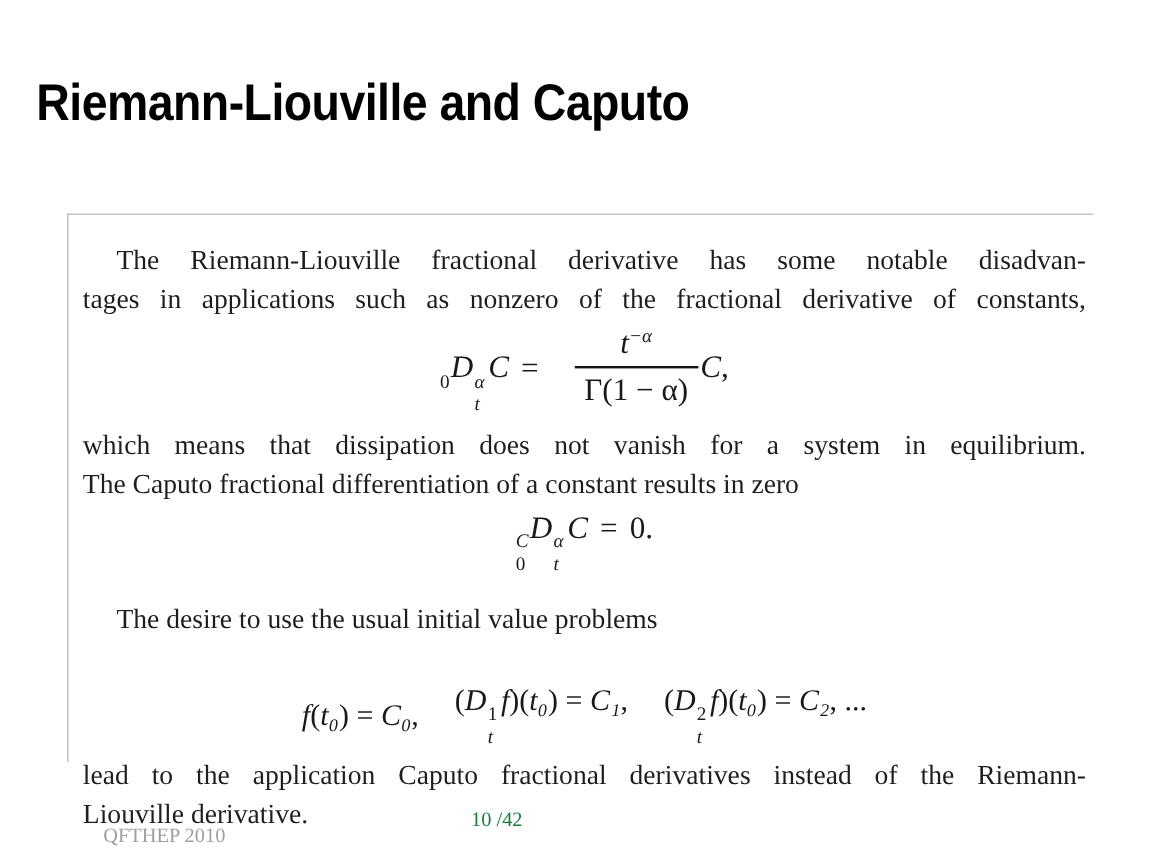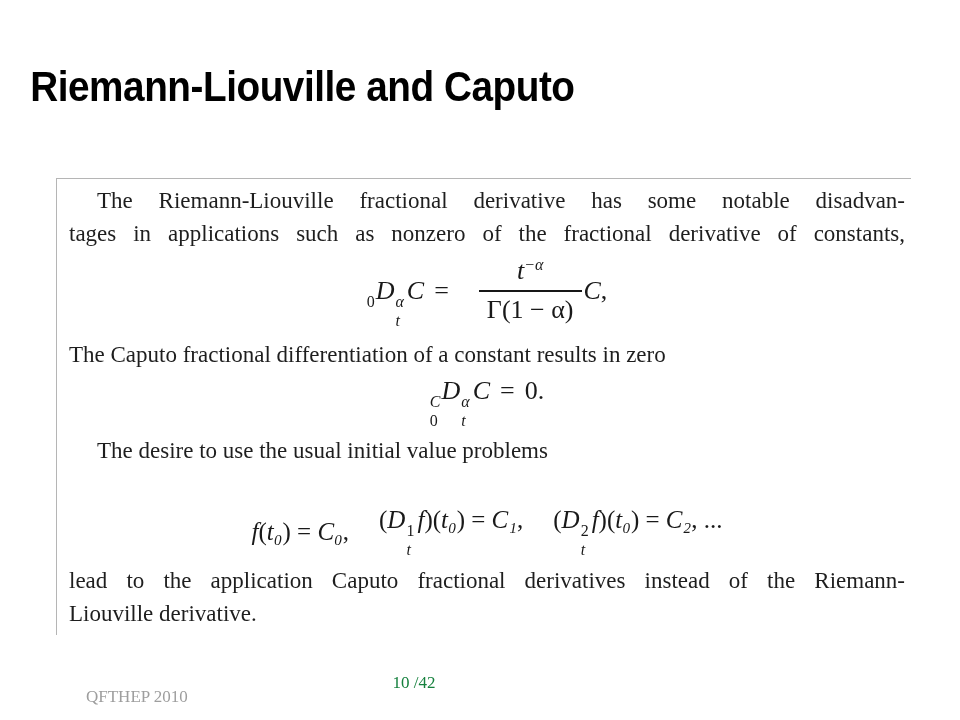--- a/index.html
+++ b/index.html
@@ -20,21 +20,21 @@
 
   
   .content {
     position:absolute; left:56px; top:178px; width:855px; height:457px;
     box-sizing:border-box; padding:5px 6px 0 12px;
     border-top:1px solid #b5b5b5; border-left:1px solid #b5b5b5;
     font-size:23px; color:#1e1e1e;
   }
   .tline { line-height:33px; text-align:justify; text-align-last:justify; }
   .tline.noj { text-align:center; text-align-last:left; }
-  .tline.ind { text-indent:28px; }
+  .tline.ind { text-indent:28px;margin-top:16px; }
 
   
   .fwrap { display:flex; align-items:center; justify-content:center; }
   #f1wrap { height:88px; }
   #f2wrap { height:63px; }
   #f3wrap { height:65px;margin-top:32px; }
   .math { font-size:26px; color:#191919; white-space:nowrap; }
   .mi { font-style:italic; }
   .sstack {
     display:inline-flex; flex-direction:column; align-items:flex-start;
@@ -77,20 +77,21 @@
 
     <div class="fwrap" id="f1wrap">
       <span class="math">
         <span class="presub">0</span><span class="mi">D</span><span class="sstack">
             <span class="top mi">α</span>
             <span class="bot mi">t</span>
           </span><span class="mi">C</span><span class="rel">=</span><span class="frac"><span class="num"><span class="mi">t</span><span class="msup mi">−α</span></span><span class="den">Γ(1 − α)</span></span><span class="mi">C</span><span>,</span>
       </span>
     </div>
 
+    <div class="tline">which means that dissipation does not vanish for a system in equilibrium.</div>
     <div class="tline noj">The Caputo fractional differentiation of a constant results in zero</div>
 
     <div class="fwrap" id="f2wrap">
       <span class="math">
         <span class="sstack prestack">
             <span class="top mi">C</span>
             <span class="bot">0</span>
           </span><span class="mi">D</span><span class="sstack">
             <span class="top mi">α</span>
             <span class="bot mi">t</span>

